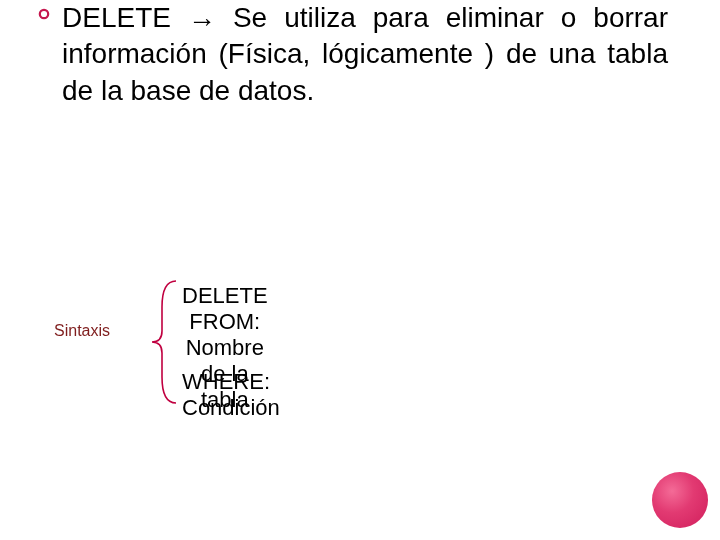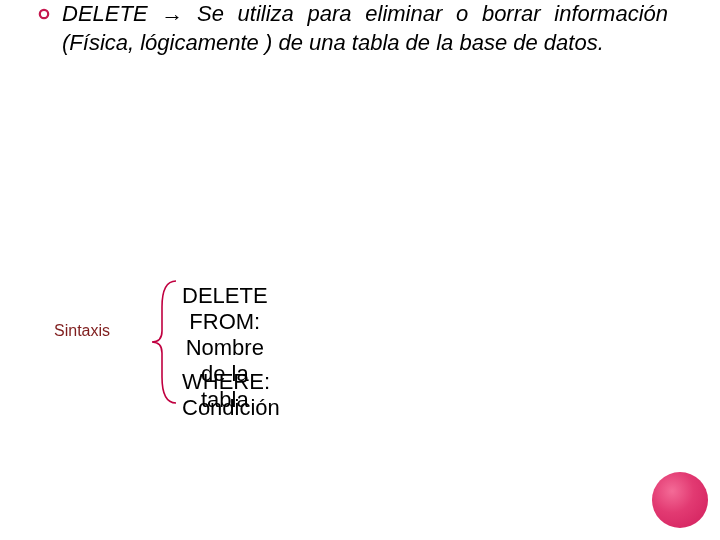--- a/index.html
+++ b/index.html
@@ -46,25 +46,24 @@
       align-items: flex-start;
       margin-left: 6px;
       margin-right: 20px;
     }
     .bullet-icon {
       flex: 0 0 auto;
       margin-top: 6px;
       margin-right: 12px;
     }
     .bullet-text {
-      font-size: 22px;
+      font-size: 28px;
       color: #000;
       line-height: 1.3;
       text-align: justify;
-      font-style: italic;
     }
     .syntax-block {
       position: absolute;
       left: 54px;
       top: 275px;
     }
     .syntax-label {
       position: absolute;
       left: 0;
       top: 47px;

